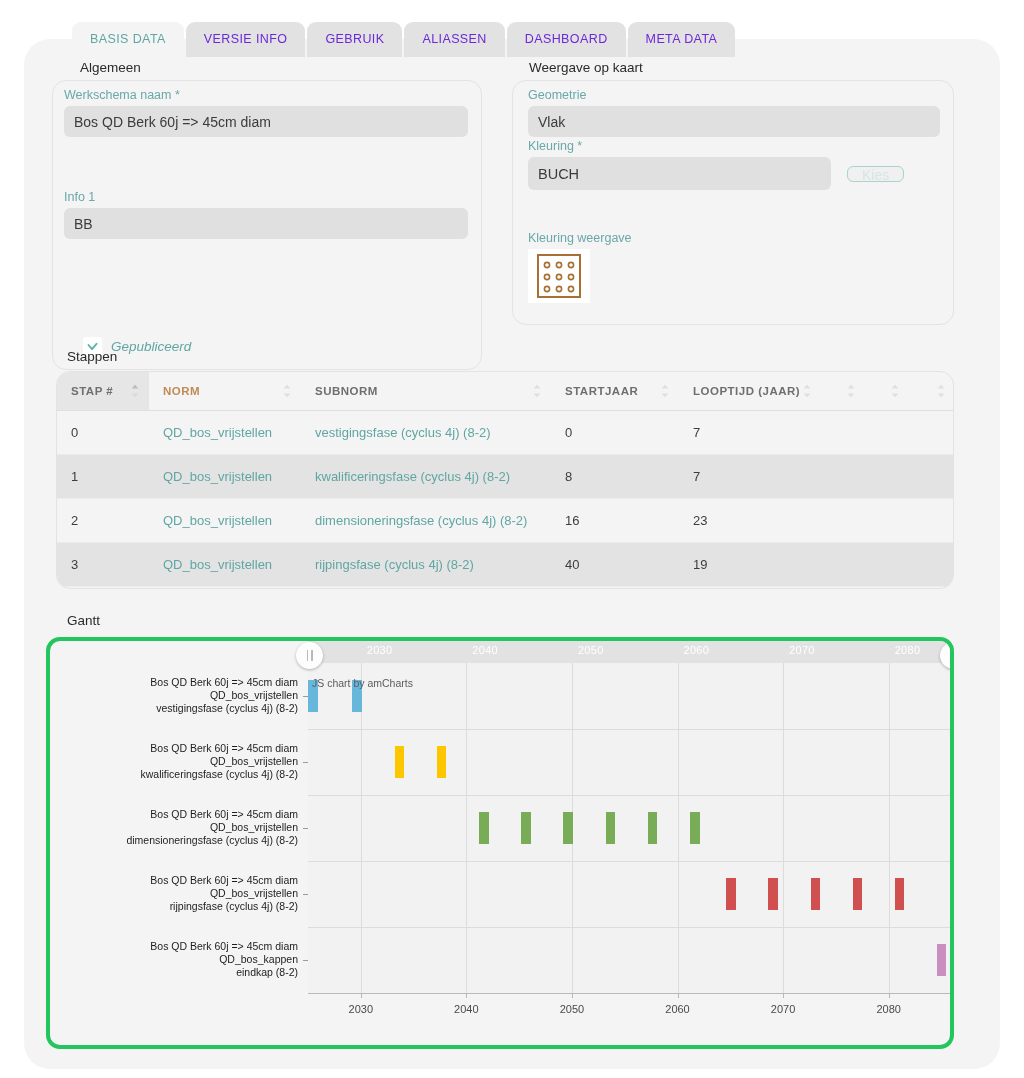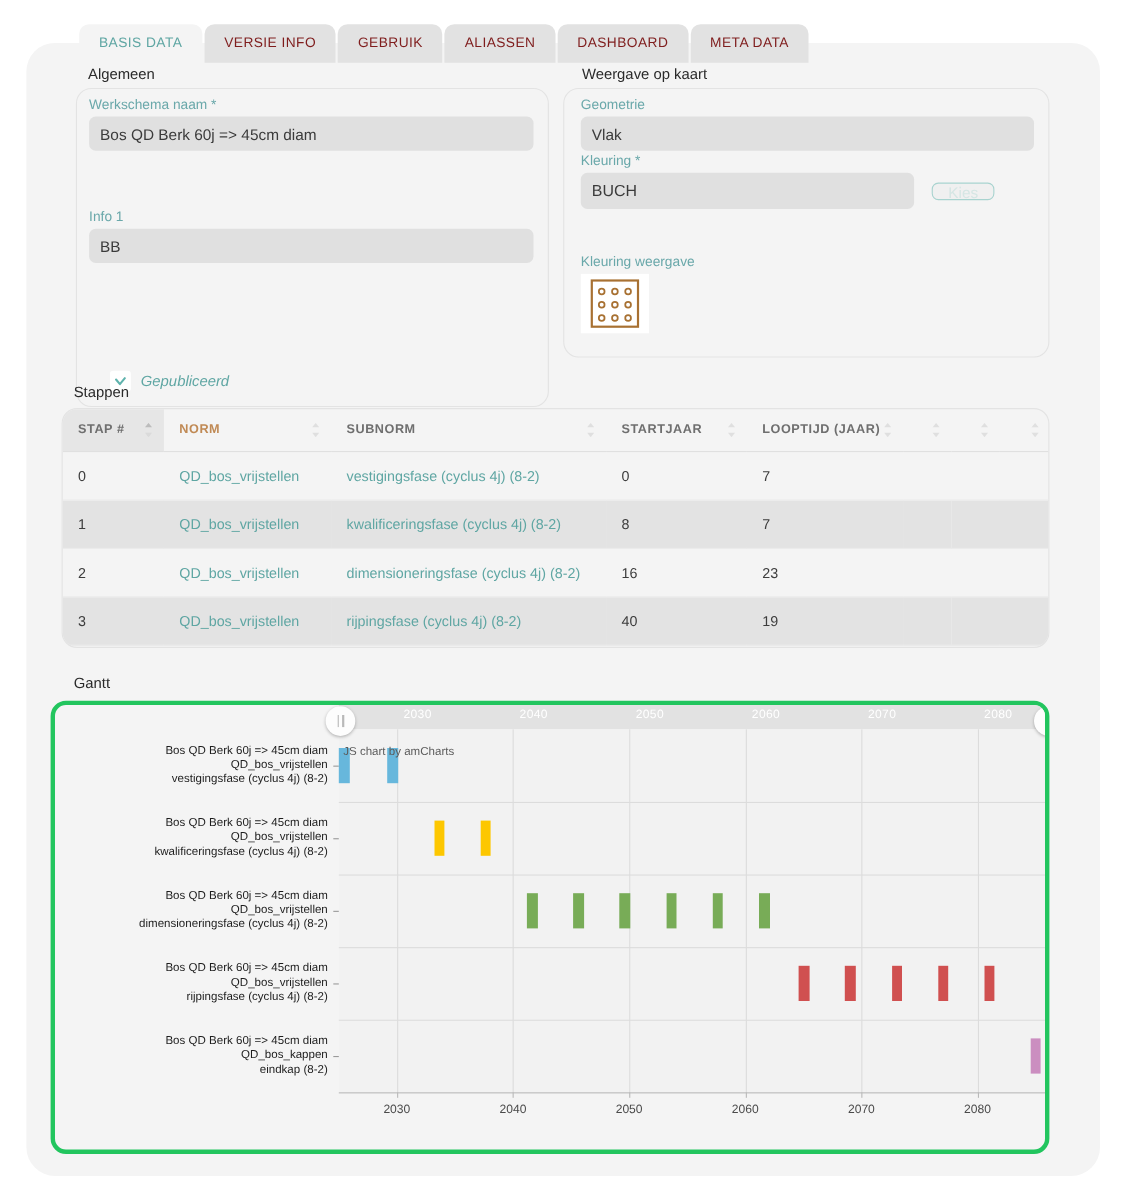--- a/index.html
+++ b/index.html
@@ -21,21 +21,21 @@
   .tabbar {
     position: absolute;
     left: 72px; top: 22px;
     display: flex;
     align-items: flex-end;
     gap: 2px;
     z-index: 5;
   }
   .tab {
     background: #e2e2e2;
-    color: #7f1d1d;
+    color: #6d28d9;
     font-size: 12.5px;
     letter-spacing: .4px;
     padding: 10px 18px 11px 18px;
     border-radius: 9px 9px 0 0;
     cursor: pointer;
     white-space: nowrap;
     font-weight: 400;
   }
   .tab.active {
     background: #f4f4f4;
@@ -242,21 +242,21 @@
     <div class="tab">GEBRUIK</div>
     <div class="tab">ALIASSEN</div>
     <div class="tab">DASHBOARD</div>
     <div class="tab">META DATA</div>
   </div>
 
   <div class="panel">
 
     <div class="section-title" style="position:absolute;left:56px;top:21px;">Algemeen</div>
 
-    <div class="card" style="position:absolute;left:45px;top:41px;width:430px;height:290px;">
+    <div class="card" style="position:absolute;left:28px;top:41px;width:430px;height:290px;">
 
       <div style="position:absolute;left:11px;top:7px;width:404px;">
         <span class="field-label">Werkschema naam *</span>
         <input class="input" readonly="" value="Bos QD Berk 60j =&gt; 45cm diam" style="">
       </div>
 
 
       <div style="position:absolute;left:11px;top:109px;width:404px;">
         <span class="field-label">Info 1</span>
         <input class="input" readonly="" value="BB" style="">

